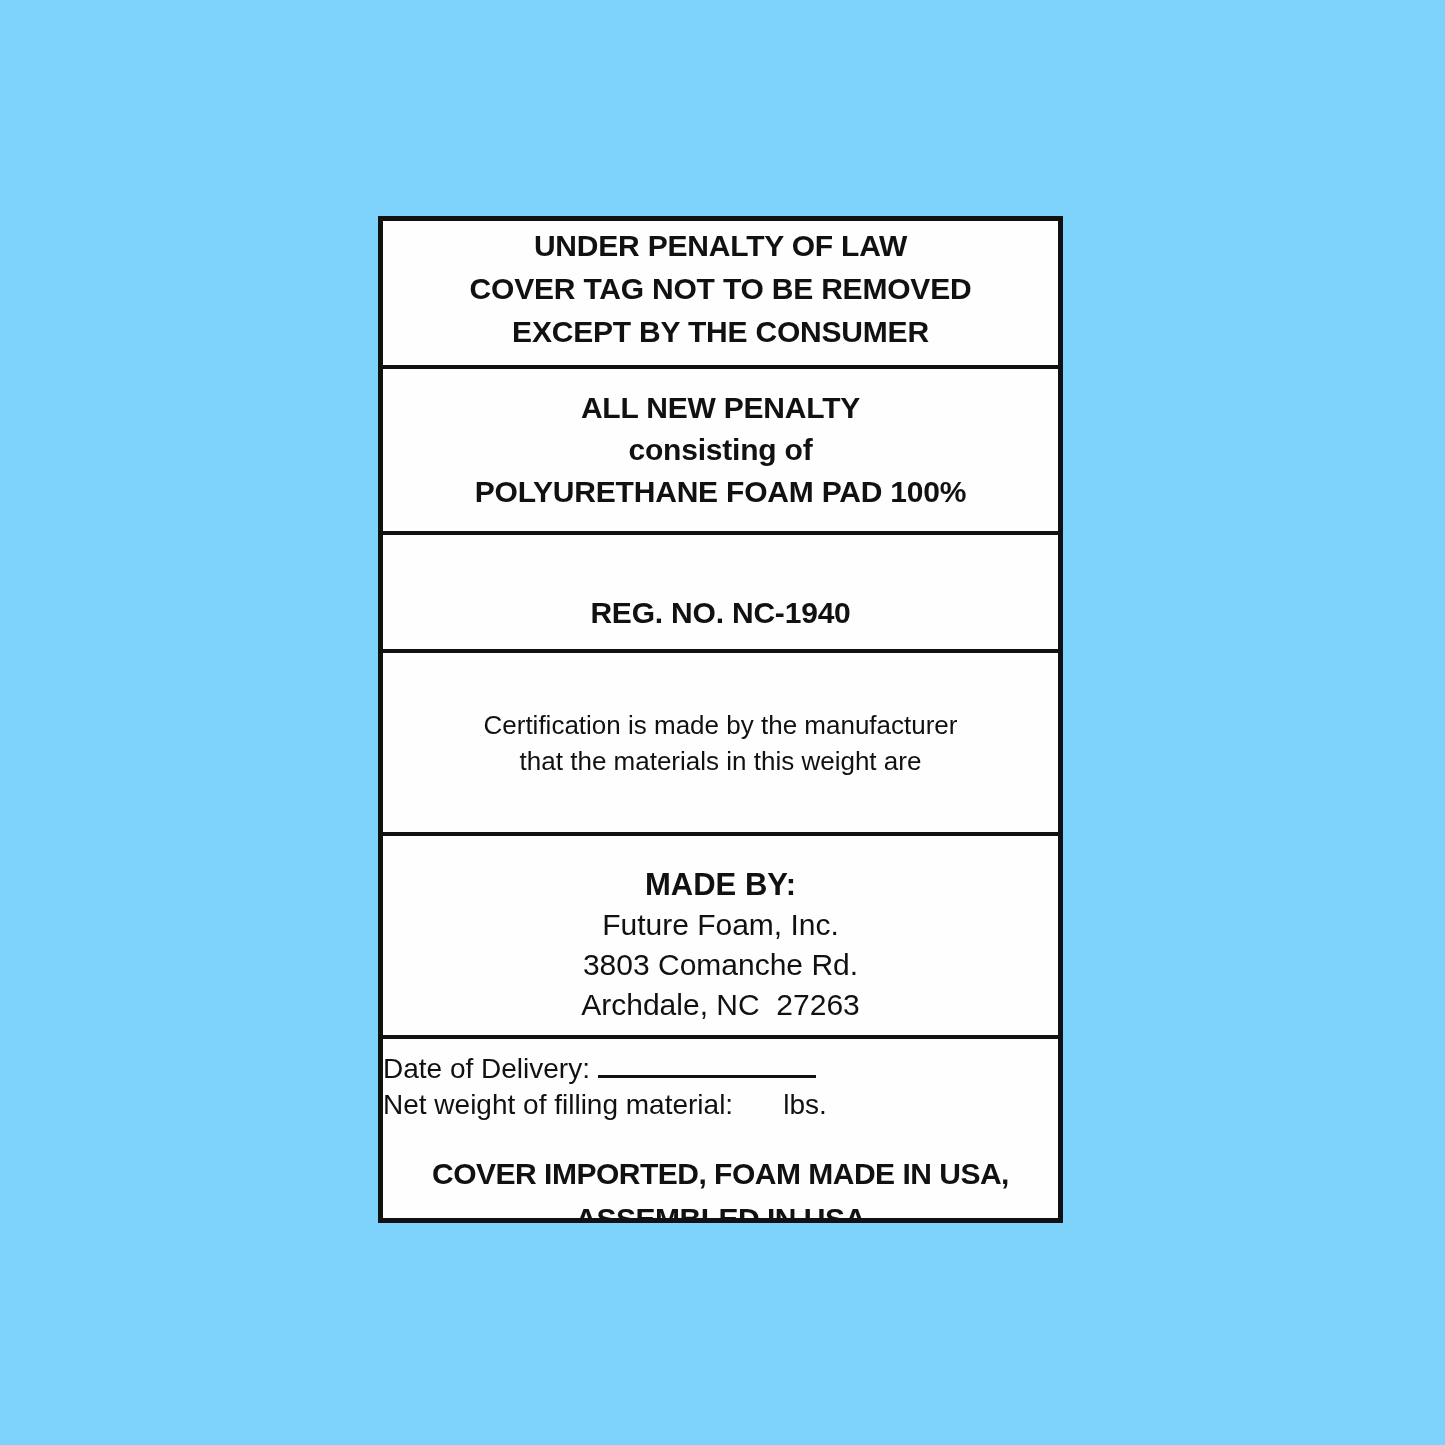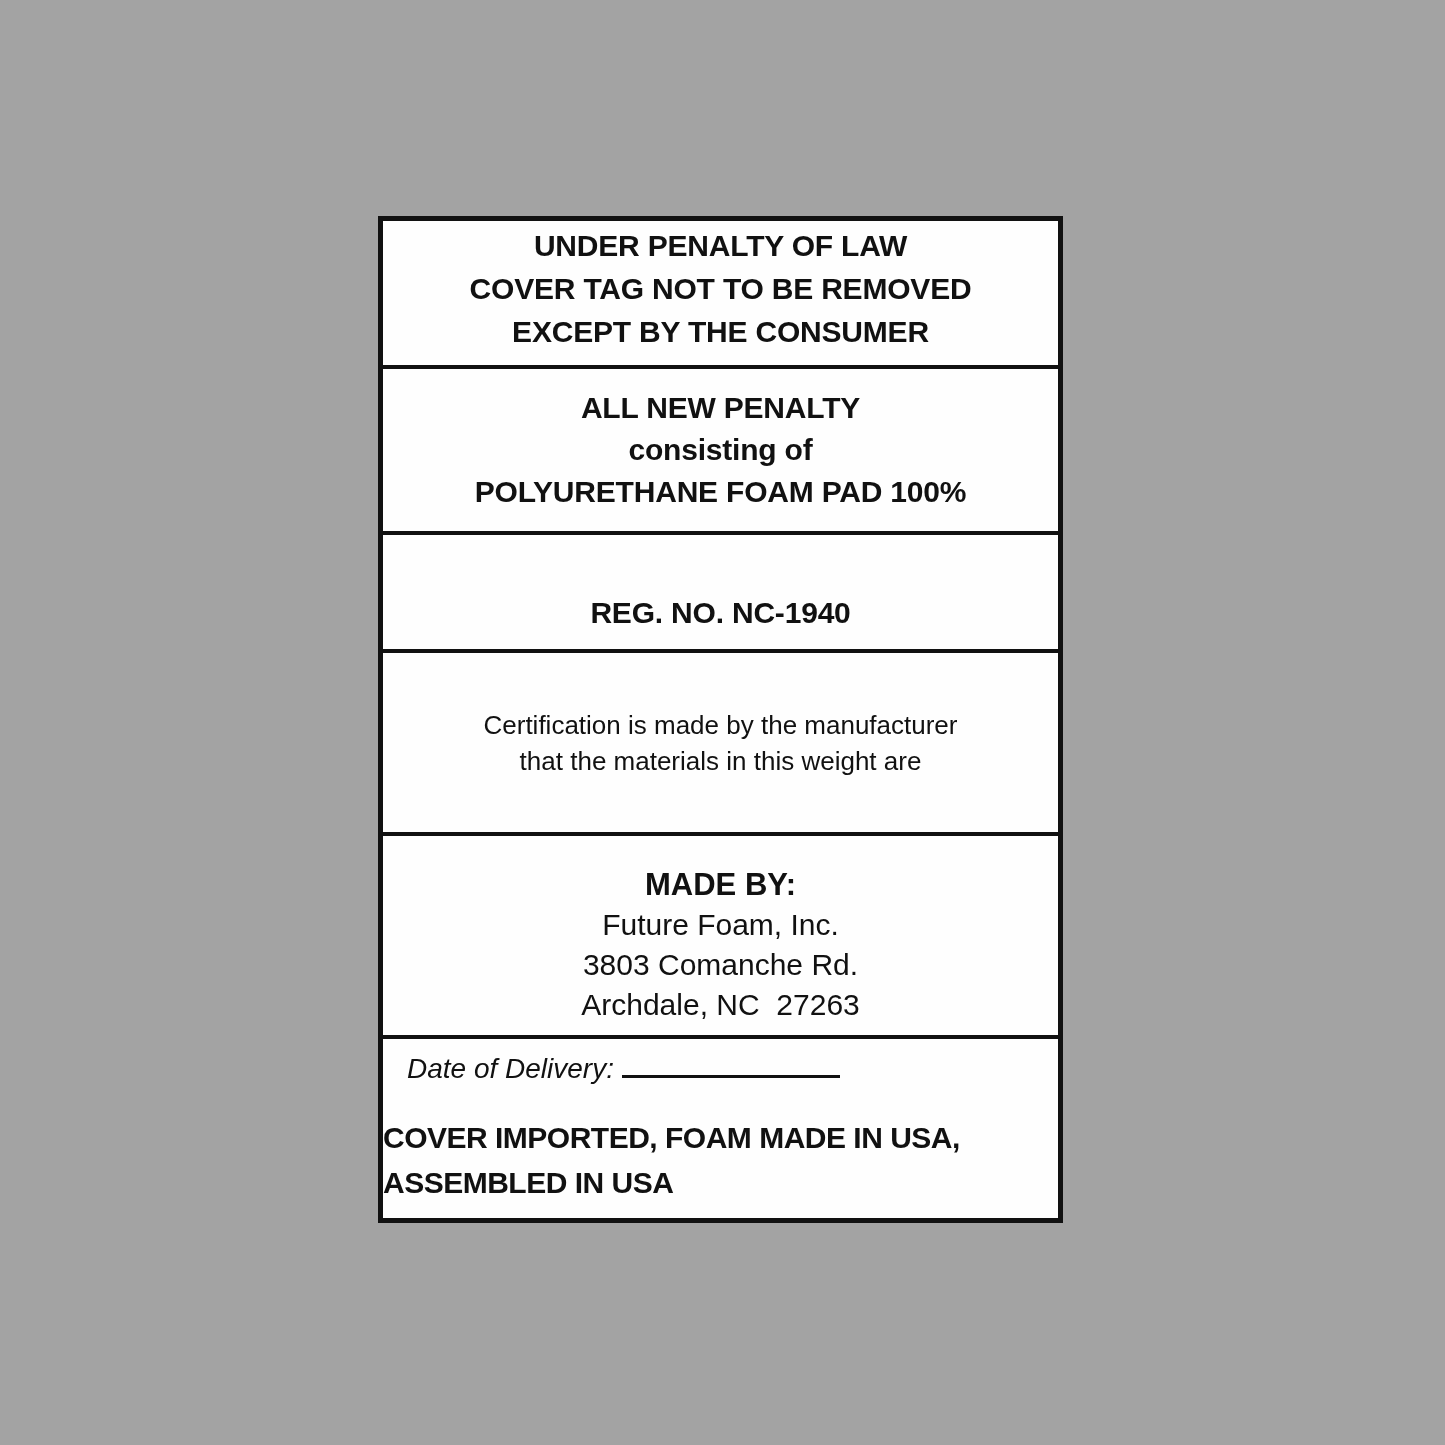--- a/index.html
+++ b/index.html
@@ -4,21 +4,21 @@
 <style>
   html, body {
     margin: 0;
     padding: 0;
     background: #ffffff;
   }
   .canvas {
     position: relative;
     width: 1445px;
     height: 1445px;
-    background: #a3a3a3;
+    background: #7dd3fc;
     font-family: "Liberation Sans", sans-serif;
     color: #111111;
   }
   .law-label {
     position: absolute;
     left: 378px;
     top: 216px;
     width: 685px;
     height: 1007px;
     border: 5px solid #111111;
@@ -66,42 +66,42 @@
     font-size: 31px;
     line-height: 40px;
   }
   .addr-line {
     font-size: 30px;
     line-height: 40px;
     white-space: pre;
   }
 
   .fill-lines {
-    padding: 12px 0 0 24px;
-    font-style: italic;
+    padding: 12px 0 0 0;
   }
   .fill-line {
     font-size: 28px;
     line-height: 36px;
     white-space: nowrap;
   }
   .blank-underline {
     display: inline-block;
     width: 218px;
     height: 1px;
     border-bottom: 3px solid #111111;
     margin-left: 8px;
     vertical-align: baseline;
   }
   .unit-gap-a { margin-left: 70px; }
   .unit-gap-b { margin-left: 42px; }
   .unit-gap-c { margin-left: 50px; }
 
   .origin-block {
     margin-top: 28px;
+    text-align: center;
   }
   .origin-line {
     font-weight: bold;
     font-size: 30px;
     line-height: 45px;
     letter-spacing: -0.5px;
     white-space: nowrap;
   }
 </style>
 </head>
@@ -136,20 +136,23 @@
       <div class="addr-line">Future Foam, Inc.</div>
       <div class="addr-line">3803 Comanche Rd.</div>
       <div class="addr-line">Archdale, NC  27263</div>
     </section>
 
     <section class="sec sec-fill">
       <div class="fill-lines">
         <div class="fill-line">
           <span>Date of Delivery:</span><span class="blank-underline"></span>
         </div>
+        <div class="fill-line">
+          <span>Net weight of filling material:</span><span class="unit-gap-c">lbs.</span>
+        </div>
       </div>
       <div class="origin-block">
         <div class="origin-line">COVER IMPORTED, FOAM MADE IN USA,</div>
         <div class="origin-line">ASSEMBLED IN USA</div>
       </div>
     </section>
 
   </div>
 </div>
 

